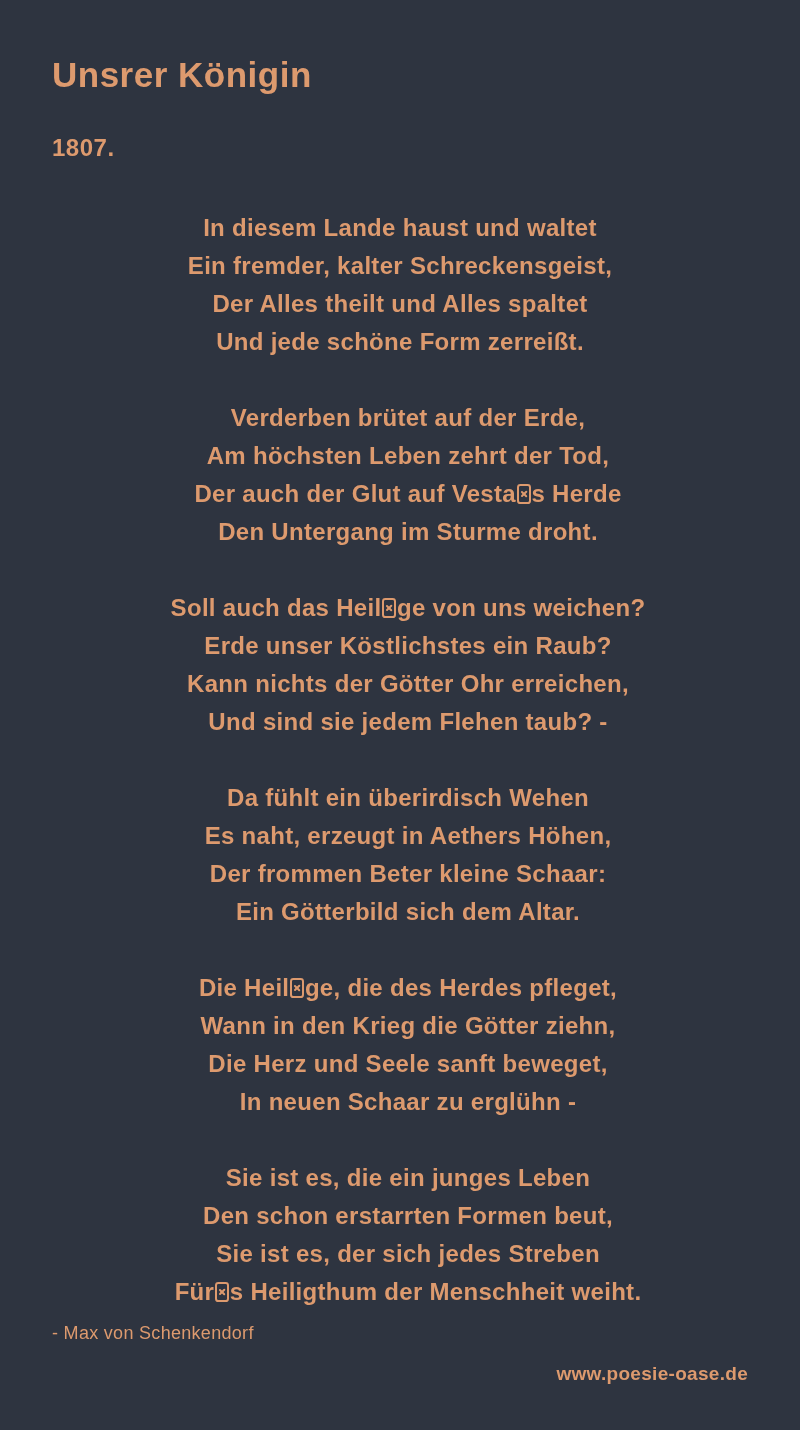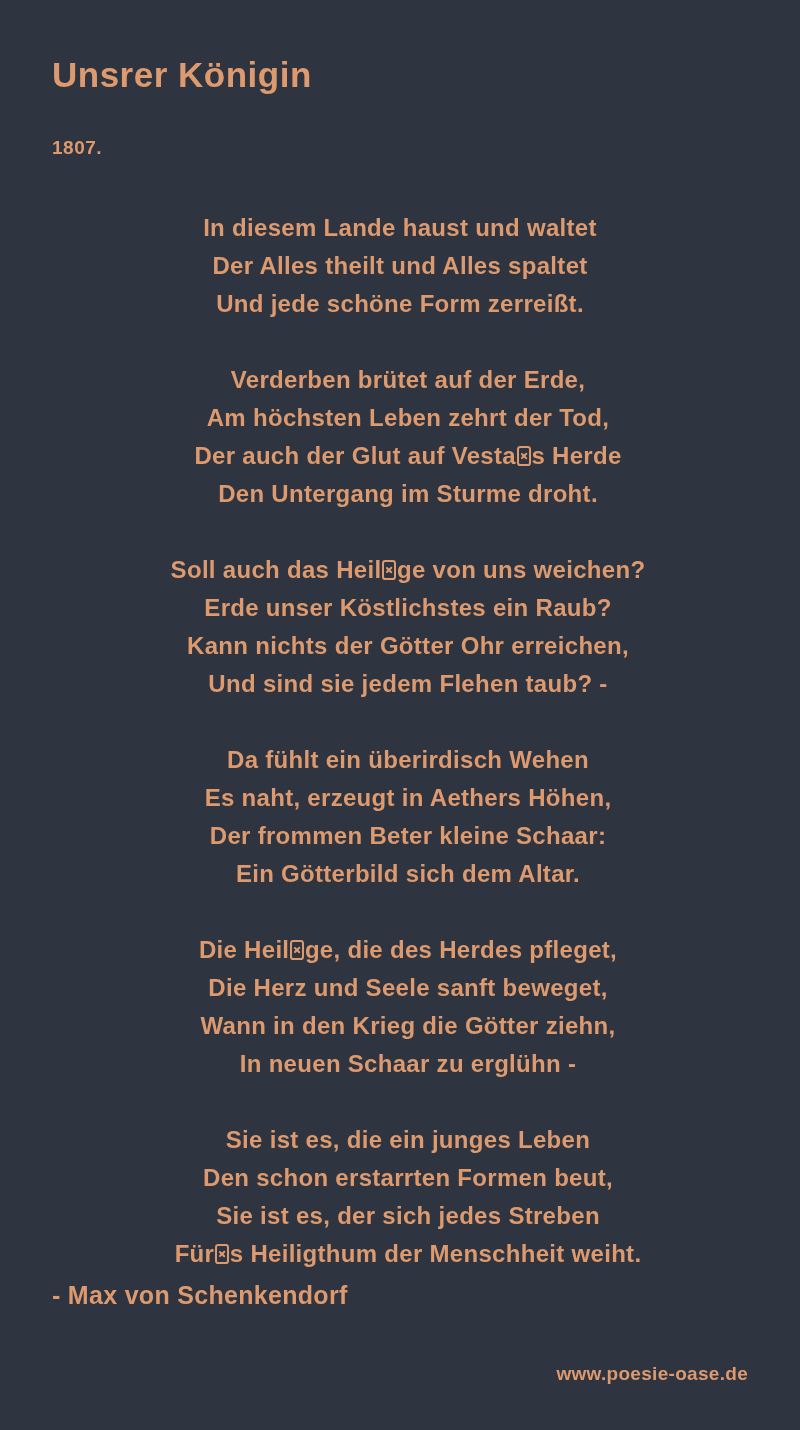--- a/index.html
+++ b/index.html
@@ -24,40 +24,40 @@
     padding: 54px 52px 8px 52px;
     overflow: hidden;
   }
   .poem-title {
     font-size: 35px;
     line-height: 42px;
     font-weight: 700;
     letter-spacing: 0.5px;
   }
   .poem-year {
-    font-size: 19px;
+    font-size: 24px;
     line-height: 29px;
     font-weight: 700;
     margin-top: 37px;
     letter-spacing: 0.5px;
   }
   .poem-body {
     margin-top: 47px;
     font-size: 24px;
     line-height: 38px;
     font-weight: 600;
     letter-spacing: 0.3px;
     text-align: center;
   }
   .stanza + .stanza { margin-top: 38px; margin-left: 16px; }
   .poem-line { white-space: pre; }
   .poem-author {
-    font-size: 25px;
+    font-size: 18px;
     line-height: 27px;
-    font-weight: 700;
+    font-weight: 400;
     margin-top: 9px;
     letter-spacing: 0.3px;
   }
   .site-footer {
     position: absolute;
     top: 1362px;
     right: 52px;
     font-size: 19px;
     line-height: 23px;
     font-weight: 700;
@@ -90,20 +90,21 @@
 </style>
 </head>
 <body>
 
 <div class="page">
   <h1 class="poem-title">Unsrer Königin</h1>
   <div class="poem-year">1807.</div>
   <div class="poem-body">
       <div class="stanza">
         <div class="poem-line">In diesem Lande haust und waltet</div>
+        <div class="poem-line">Ein fremder, kalter Schreckensgeist,</div>
         <div class="poem-line">Der Alles theilt und Alles spaltet</div>
         <div class="poem-line">Und jede schöne Form zerreißt.</div>
       </div>
       <div class="stanza">
         <div class="poem-line">Verderben brütet auf der Erde,</div>
         <div class="poem-line">Am höchsten Leben zehrt der Tod,</div>
         <div class="poem-line">Der auch der Glut auf Vesta<span class="notdef"></span>s Herde</div>
         <div class="poem-line">Den Untergang im Sturme droht.</div>
       </div>
       <div class="stanza">
@@ -113,22 +114,22 @@
         <div class="poem-line">Und sind sie jedem Flehen taub? -</div>
       </div>
       <div class="stanza">
         <div class="poem-line">Da fühlt ein überirdisch Wehen</div>
         <div class="poem-line">Es naht, erzeugt in Aethers Höhen,</div>
         <div class="poem-line">Der frommen Beter kleine Schaar:</div>
         <div class="poem-line">Ein Götterbild sich dem Altar.</div>
       </div>
       <div class="stanza">
         <div class="poem-line">Die Heil<span class="notdef"></span>ge, die des Herdes pfleget,</div>
+        <div class="poem-line">Wann in den Krieg die Götter ziehn,</div>
         <div class="poem-line">Die Herz und Seele sanft beweget,</div>
-        <div class="poem-line">Wann in den Krieg die Götter ziehn,</div>
         <div class="poem-line">In neuen Schaar zu erglühn -</div>
       </div>
       <div class="stanza">
         <div class="poem-line">Sie ist es, die ein junges Leben</div>
         <div class="poem-line">Den schon erstarrten Formen beut,</div>
         <div class="poem-line">Sie ist es, der sich jedes Streben</div>
         <div class="poem-line">Für<span class="notdef"></span>s Heiligthum der Menschheit weiht.</div>
       </div>
     </div>
   <div class="poem-author">- Max von Schenkendorf</div>

